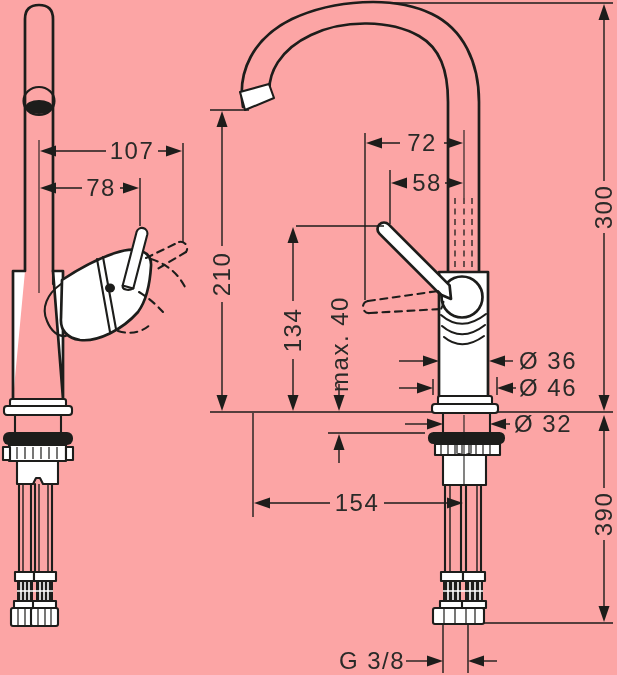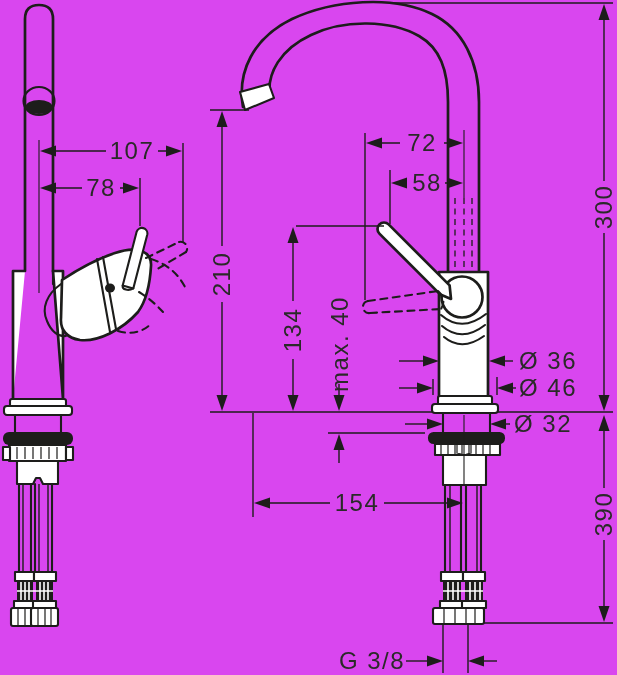--- a/index.html
+++ b/index.html
@@ -1,16 +1,16 @@
 <!DOCTYPE html>
 <html><head>
 <meta charset="utf-8">
 <style>
   html,body{margin:0;padding:0;background:#ffffff;}
-  .stage{position:relative;width:617px;height:675px;background:#d946ef;overflow:hidden;
+  .stage{position:relative;width:617px;height:675px;background:#fca5a5;overflow:hidden;
          font-family:"Liberation Sans", sans-serif;}
   svg{display:block;}
   
   .o  {fill:none;stroke:#1d1d1b;stroke-width:2.7;stroke-linecap:round;stroke-linejoin:round;}
   .o2 {fill:none;stroke:#1d1d1b;stroke-width:2.1;stroke-linecap:round;stroke-linejoin:round;}
   .wf {fill:#ffffff;stroke:#1d1d1b;stroke-width:2.7;stroke-linejoin:round;}
   .wf2{fill:#ffffff;stroke:#1d1d1b;stroke-width:2.1;stroke-linejoin:round;}
   .blk{fill:#1d1d1b;stroke:none;}
   .dsh{fill:none;stroke:#1d1d1b;stroke-width:2.1;stroke-dasharray:7 5.5;stroke-linecap:round;}
   

